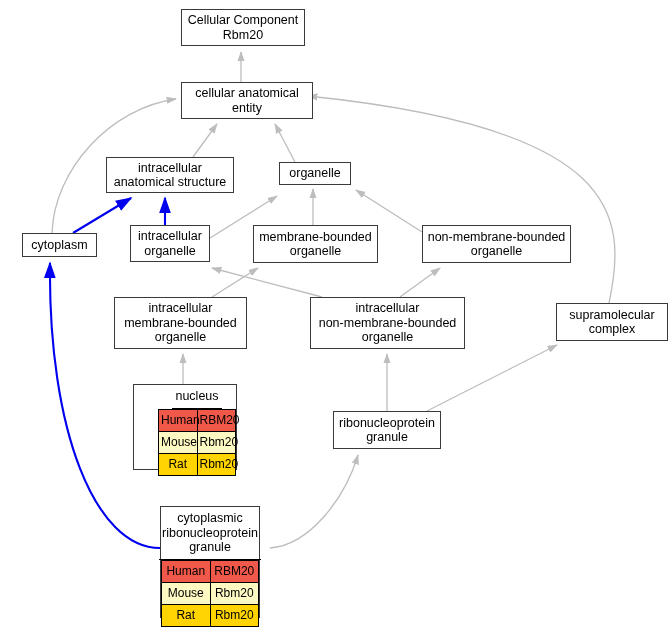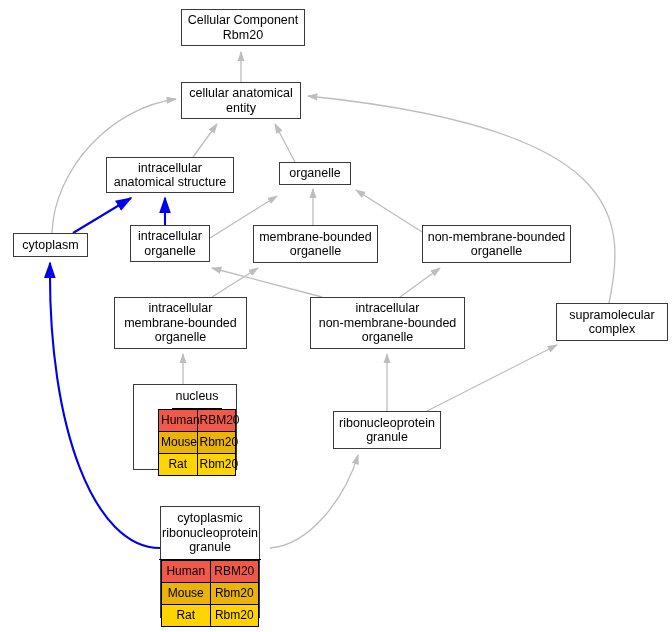--- a/index.html
+++ b/index.html
@@ -59,21 +59,21 @@
   .sp-table td {
     border: 1px solid #000000;
     font-size: 12px;
     line-height: 15px;
     text-align: center;
     color: #000000;
     padding: 1px 2px;
     height: 19px;
   }
   .sp-row-human td { background: #F0584A; }
-  .sp-row-mouse td { background: #eab308; }
+  .sp-row-mouse td { background: #fef9c3; }
   .sp-row-rat   td { background: #FFD400; }
 </style>
 </head>
 <body>
 
 <div id="graph-root">
 
   <svg class="edge-layer" viewBox="0 0 672 632">
     <defs>
       <marker id="ah-gray" markerWidth="9" markerHeight="9" refX="7.2" refY="3.2" orient="auto" markerUnits="strokeWidth">
@@ -107,35 +107,35 @@
       <path d="M 165,225 L 165,198"></path>
       <path d="M 160,548 C 95,548 48,430 50,263"></path>
     </g>
   </svg>
 
   <div class="node" style="left:181px; top:9px; width:124px; height:37px;">
     <div class="node-title">Cellular Component
 Rbm20</div>
   </div>
 
-  <div class="node" style="left:181px; top:82px; width:120px; height:37px;">
+  <div class="node" style="left:181px; top:82px; width:132px; height:37px;">
     <div class="node-title">cellular anatomical
 entity</div>
   </div>
 
   <div class="node" style="left:106px; top:157px; width:128px; height:36px;">
     <div class="node-title">intracellular
 anatomical structure</div>
   </div>
 
   <div class="node" style="left:279px; top:162px; width:72px; height:23px;">
     <div class="node-title">organelle</div>
   </div>
 
-  <div class="node" style="left:13px; top:233px; width:75px; height:24px;">
+  <div class="node" style="left:22px; top:233px; width:75px; height:24px;">
     <div class="node-title">cytoplasm</div>
   </div>
 
   <div class="node" style="left:130px; top:225px; width:80px; height:37px;">
     <div class="node-title">intracellular
 organelle</div>
   </div>
 
   <div class="node" style="left:253px; top:225px; width:125px; height:38px;">
     <div class="node-title">membrane-bounded

